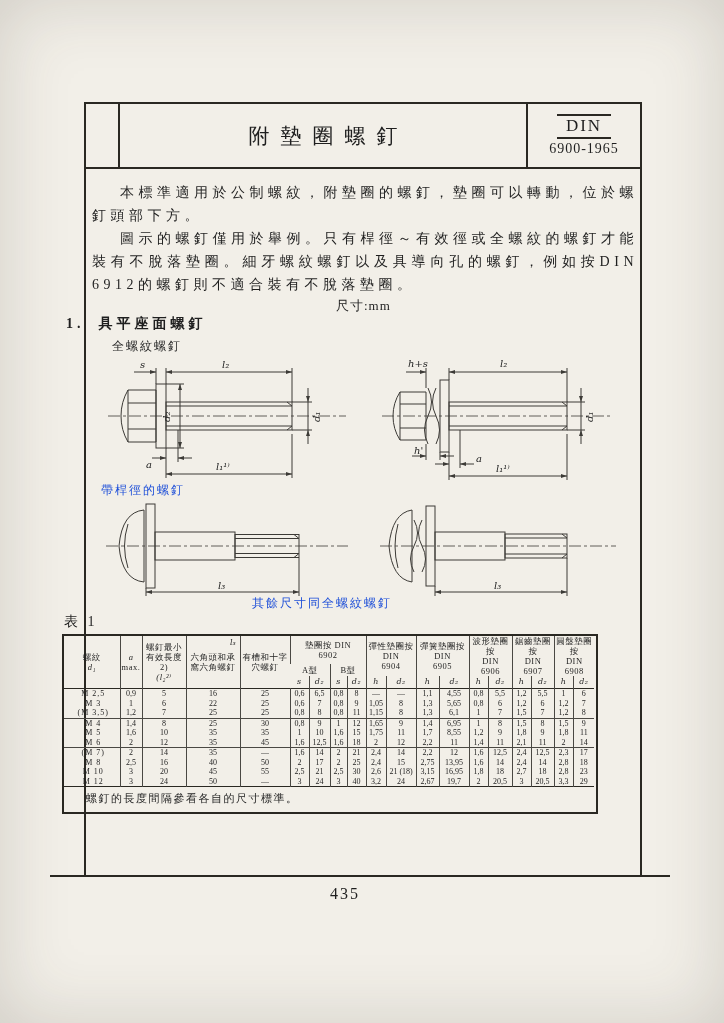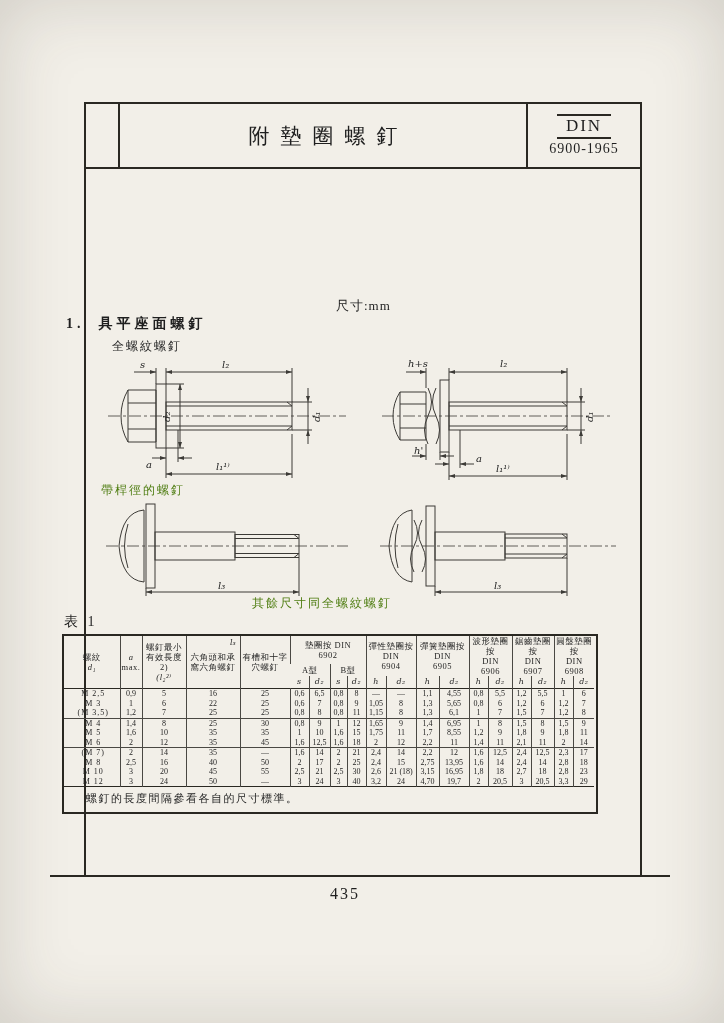--- a/index.html
+++ b/index.html
@@ -22,21 +22,21 @@
         border-bottom:2px solid #2a2822;padding:0 9px 1px;}
   .din-num{font-size:14px;letter-spacing:1px;margin-top:2px;}
   
   .intro{position:absolute;left:92px;top:181px;width:546px;font-size:14px;
         line-height:23px;letter-spacing:4.5px;text-align:justify;}
   .intro p{margin:0;text-indent:2em;}
   .unit{position:absolute;left:336px;top:297px;font-size:13px;letter-spacing:1px;}
   .sec{position:absolute;left:66px;top:315px;font-size:14px;font-weight:bold;letter-spacing:4px;}
   .sec .no{margin-right:14px;}
   .subsec{position:absolute;left:112px;top:338px;font-size:12px;letter-spacing:2px;}
-  .cap{position:absolute;font-size:12px;letter-spacing:2px;color:#4d7c0f;}
+  .cap{position:absolute;font-size:12px;letter-spacing:2px;color:#1d4ed8;}
   
   .draw{position:absolute;}
   .ln line,.ln path,.ln rect{stroke:#3c3a36;fill:none;stroke-width:1;}
   .ln .cl{stroke-dasharray:12 3 3 3;stroke-width:.8;}
   .ln .ar{fill:#3c3a36;stroke:none;}
   .draw text{font-family:"DejaVu Serif",serif;font-style:italic;font-size:10px;fill:#222;}
   
   .tbl-label{position:absolute;left:64px;top:613px;font-size:14px;letter-spacing:3px;}
   .table-box{position:absolute;left:62px;top:634px;width:532px;border:2px solid #2a2822;
         background:rgba(255,255,255,.0);}
@@ -71,20 +71,24 @@
       <div class="title-cell">
         <div class="title-zh">附墊圈螺釘</div>
       </div>
       <div class="din-cell">
         <div class="din-word">DIN</div>
         <div class="din-num">6900-1965</div>
       </div>
     </div>
   </div>
 
+  <div class="intro">
+    <p>本標準適用於公制螺紋，附墊圈的螺釘，墊圈可以轉動，位於螺釘頭部下方。</p>
+    <p>圖示的螺釘僅用於舉例。只有桿徑～有效徑或全螺紋的螺釘才能裝有不脫落墊圈。細牙螺紋螺釘以及具導向孔的螺釘，例如按DIN 6912的螺釘則不適合裝有不脫落墊圈。</p>
+  </div>
   <div class="unit">尺寸:mm</div>
 
   <div class="sec">
     <span class="no">1.</span><span>具平座面螺釘</span>
   </div>
   <div class="subsec">全螺紋螺釘</div>
 
   <svg class="draw" style="left:104px;top:350px" width="268" height="134" viewBox="0 0 268 134">
     <g class="ln">
       <line class="cl" x1="4" y1="66" x2="242" y2="66"></line>
@@ -526,21 +530,21 @@
             <td>3</td>
             <td>24</td>
             <td>50</td>
             <td>—</td>
             <td>3</td>
             <td>24</td>
             <td>3</td>
             <td>40</td>
             <td>3,2</td>
             <td>24</td>
-            <td>4,70</td>
+            <td>2,67</td>
             <td>19,7</td>
             <td>2</td>
             <td>20,5</td>
             <td>3</td>
             <td>20,5</td>
             <td>3,3</td>
             <td>29</td>
           </tr>
         </tbody>
     </table>

